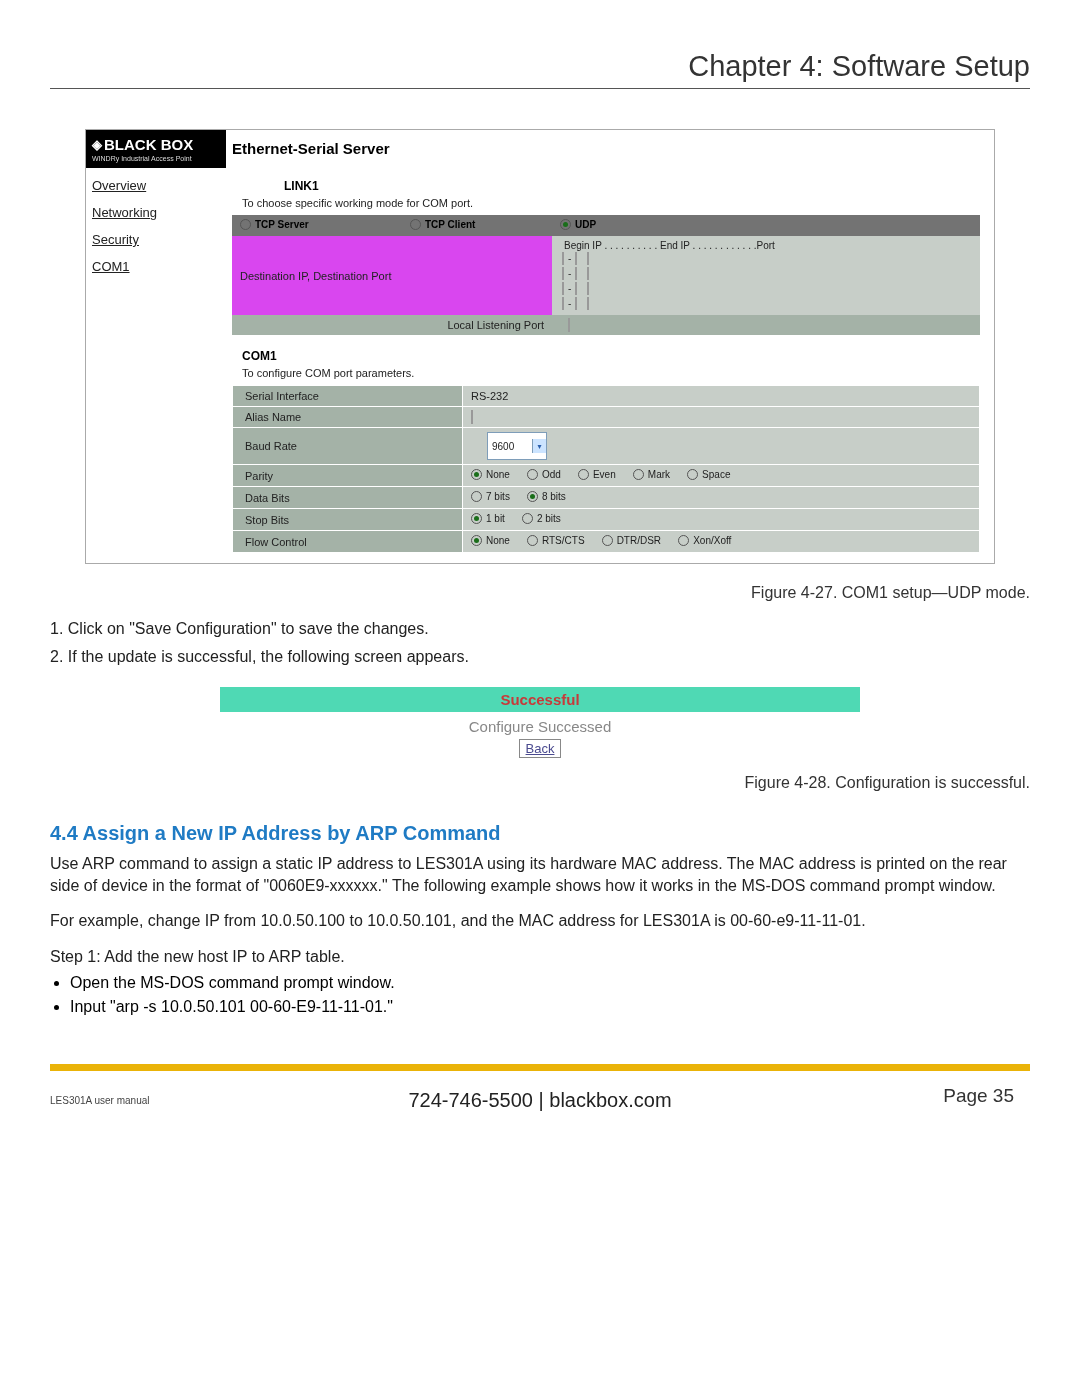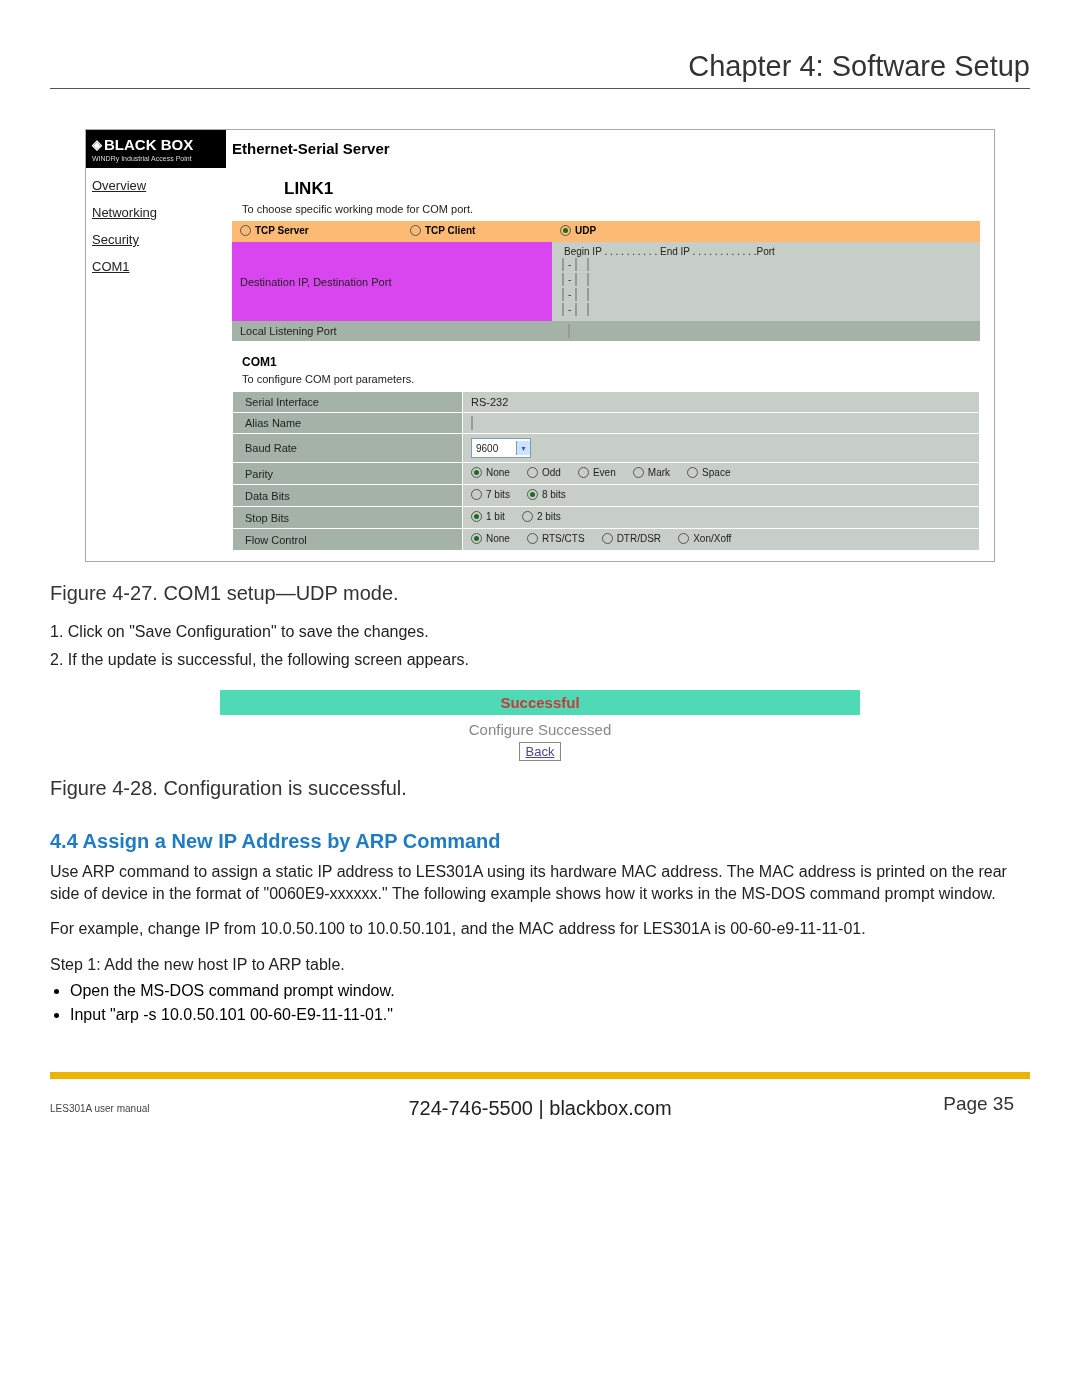--- a/index.html
+++ b/index.html
@@ -74,41 +74,41 @@
     padding: 10px 14px 10px 6px;
     font-size: 12px;
   }
   .ess-title {
     font-weight: bold;
     font-size: 15px;
     margin-bottom: 14px;
   }
   .link1-head {
     font-weight: bold;
-    font-size: 17px;
+    font-size: 12px;
     margin: 22px 0 4px 10px;
     padding-left: 42px;
   }
   .link1-desc {
     font-size: 11px;
     margin: 0 0 6px 10px;
     color: #222;
   }
 
   .modegrid {
     width: 100%;
     border-collapse: collapse;
     font-size: 11px;
   }
   .modegrid td {
     padding: 4px 8px;
     vertical-align: middle;
   }
   .hdr {
-    background: #fdba74;
+    background: #737373;
   }
   .radio {
     width: 11px; height: 11px;
     border: 1px solid #555; border-radius: 50%;
     display: inline-block; position: relative;
   }
   .radio.sel::after {
     content:"";
     position:absolute; top:2px; left:2px;
     width:5px; height:5px; background:#1a6e1a; border-radius:50%;
@@ -123,21 +123,21 @@
   .ipblock table { border-collapse: collapse; font-size:10px; }
   .ipblock td { padding:2px 2px; }
   .txtf {
     width:70px; height:16px; border:1px solid #999; background:#fff;
   }
   .txtf.wide { width:150px; }
   .dash { color:#333; padding:0 2px; }
   .portf { width:42px; height:16px; border:1px solid #999; background:#fff; }
 
   .llp-row { background:#a4b2a7; }
-  .llp-row td:first-child { padding-left:8px; color:#222; font-size:11px; }
+  .llp-row td:first-child { padding-left:18px; color:#222; font-size:11px;text-align:right; }
   .llp-field { width:70px; height:16px; border:1px solid #999; background:#fff; margin-left:8px; }
 
   
   .com1-head {
     font-weight:bold; font-size:12px; margin:14px 0 4px 10px;
   }
   .com1-desc { font-size:11px; margin:0 0 6px 10px; color:#222; }
   .cfg {
     width:100%;
     border-collapse: collapse;
@@ -147,34 +147,34 @@
     border:1px solid #fff;
     padding:4px 8px;
   }
   .cfg td:first-child {
     background:#a4b2a7; color:#222; width:230px; padding-left:12px;
   }
   .cfg td:last-child {
     background:#c7cec8; color:#222;
   }
   .sel-box {
-    border:1px solid #7e9db9; width:60px; height:20px; display:inline-flex;
+    border:1px solid #7e9db9; width:60px; height:28px; display:inline-flex;
     align-items:center; justify-content:space-between; background:#fff;
-    padding-left:4px; font-size:10px;
+    padding-left:4px; font-size:10px;margin-left:16px;
   }
   .sel-arrow {
     width:14px; height:14px; background:#cce4ff;
     border-left:1px solid #7e9db9; display:flex; align-items:center; justify-content:center;
     font-size:8px; color:#2b5fad;
   }
   .opt { display:inline-flex; align-items:center; gap:4px; margin-right:14px; font-size:10px; }
 
   .caption {
-    text-align:left;
-    font-size:20px;
+    text-align:right;
+    font-size:16px;
     color:#333;
     margin:10px 0 16px 0;
   }
 
   .bodytext {
     font-size:16px;
     color:#222;
     margin:6px 0;
     line-height:1.35;
   }

